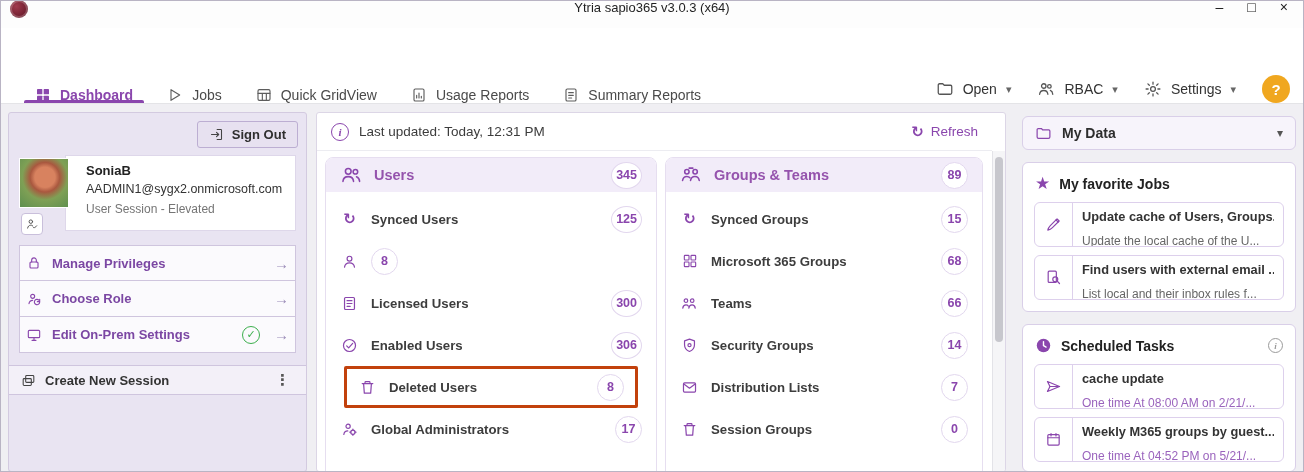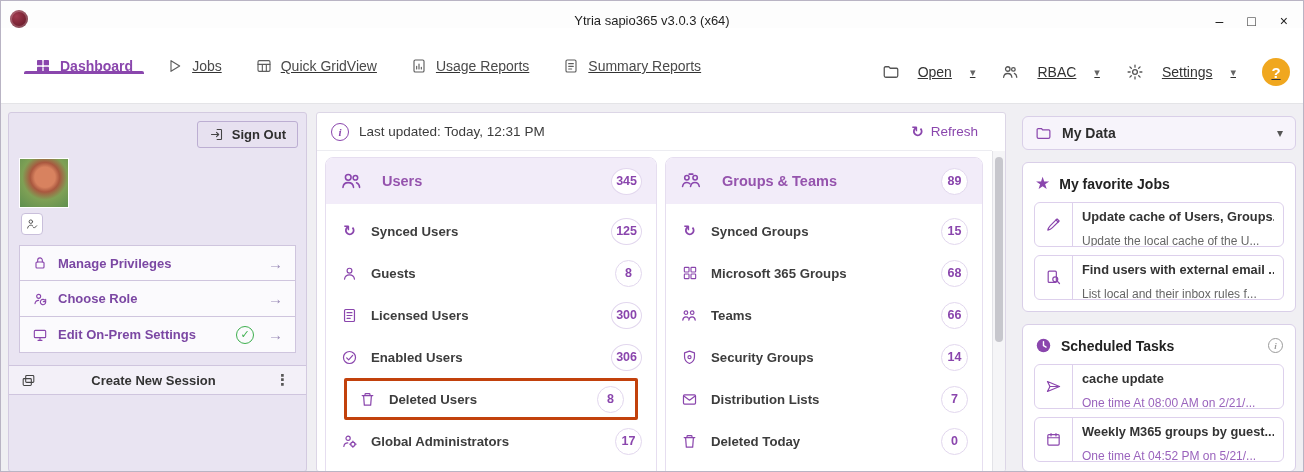--- a/index.html
+++ b/index.html
@@ -5,38 +5,38 @@
   * { box-sizing: border-box; margin: 0; padding: 0; }
   html,body { width:1304px; height:472px; }
   body {
     font-family: "Liberation Sans", "DejaVu Sans", sans-serif;
     background:#ffffff; color:#333; overflow:hidden; position:relative;
     font-size:13px;
   }
   #frame { position:absolute; inset:0; border:1px solid #b9b4c4; pointer-events:none; z-index:99; }
 
   
-  .titlebar { position:absolute; top:0; left:0; right:0; height:28px; background:#fdfdfd; display:flex; align-items:flex-end; }
+  .titlebar { position:absolute; top:0; left:0; right:0; height:28px; background:#fdfdfd; display:flex; align-items:flex-start; }
   .app-icon { width:18px; height:18px; border-radius:50%; margin-left:10px;
     background: radial-gradient(circle at 35% 35%, #a03a4e, #6d1c2c 70%);
     box-shadow: inset 0 0 0 2px rgba(255,255,255,.22); }
   .win-title { position:absolute; left:0; right:0; text-align:center; font-size:13px; color:#1f1f1f; }
   .win-controls { margin-left:auto; display:flex; align-items:center; gap:24px; padding-right:16px; z-index:2; }
   .win-controls span { font-size:14px; color:#222; cursor:default; line-height:1; }
 
   
-  .tabbar { position:absolute; top:58px; left:0; right:0; height:46px; display:flex; align-items:flex-start;
-    padding-left:18px; border-bottom:1px solid #e4e4e7; background:#fff;text-decoration:underline; }
+  .tabbar { position:absolute; top:58px; left:0; right:0; height:46px; display:flex; align-items:flex-end;
+    padding-left:18px; border-bottom:1px solid #e4e4e7; background:#fff; }
   .tab { display:flex; align-items:center; gap:9px; padding:0 17px; font-size:14px; color:#4a4a4a; position:relative; }
   .tab .tabic { color:#5d5d5d; display:flex; }
   .tab.active { color:#8a46ad; font-weight:bold; }
   .tab.active .tabic { color:#8a46ad; }
   .tab.active::after { content:""; position:absolute; left:6px; right:6px; bottom:0; height:3px; background:#8a46ad; border-radius:2px 2px 0 0; }
   .toolbar { margin-left:auto; display:flex; align-items:center; gap:26px; padding-right:14px; font-size:14px; color:#333; }
-  .tool { display:flex; align-items:center; gap:18px; }
+  .tool { display:flex; align-items:center; gap:9px; }
   .tool .toolic { color:#555; display:flex; }
   .chev { font-size:11px; color:#666; }
   .help-btn { width:28px; height:28px; border-radius:50%; background:#f0a71f; color:#fff; font-weight:bold; font-size:15px;
     display:flex; align-items:center; justify-content:center; }
 
   
   .content-bg { position:absolute; top:104px; left:0; right:0; bottom:0; background:#f0eff3; }
 
   
   .sidebar { position:absolute; left:8px; top:112px; width:299px; bottom:0; background:#e9e4f2; border:1px solid #d3cadف; border:1px solid #d3cae0; border-radius:3px; }
@@ -48,51 +48,51 @@
   .user-info { position:absolute; left:46px; right:0; top:0; bottom:0; background:#fff; border:1px solid #ded7ea; padding:7px 10px 6px 20px; }
   .user-name { font-size:13px; font-weight:bold; color:#222; }
   .user-email { font-size:12.5px; color:#333; margin-top:4px; }
   .user-session { font-size:12px; color:#757575; margin-top:6px; }
   .avatar { position:absolute; left:0; top:3px; width:50px; height:50px; z-index:2; border:1px solid #fff;
     background: radial-gradient(circle at 52% 38%, #d8825f 0 26%, #a9583f 38%, #7fa055 58%, #5d8f4f); }
   .avatar-badge { position:absolute; left:2px; top:58px; width:22px; height:22px; background:#fff; border:1px solid #c9bfdb;
     border-radius:4px; display:flex; align-items:center; justify-content:center; color:#555; z-index:2; }
 
   .side-menu { position:absolute; top:132px; left:10px; right:10px; }
-  .menu-item { height:36px; background:#fbfafd; border:1px solid #cfc5de; border-top-width:0; display:flex; align-items:center; gap:10px; padding:0 12px; }
+  .menu-item { height:36px; background:#fbfafd; border:1px solid #cfc5de; border-top-width:0; display:flex; align-items:center; gap:10px; padding:0 6px; }
   .menu-item:first-child { border-top-width:1px; }
   .menu-item .mic { color:#8a46ad; display:flex; }
   .menu-label { flex:1; color:#7b47a3; font-weight:bold; font-size:13px; }
   .menu-arrow { color:#9b8cb8; font-size:15px; font-weight:bold; }
   .check-badge { width:18px; height:18px; border-radius:50%; border:1.5px solid #3daf4e; color:#3daf4e; font-size:11px;
     display:flex; align-items:center; justify-content:center; font-weight:bold; margin-right:4px; }
 
   .create-session { position:absolute; top:252px; left:0; right:0; height:30px; background:rgba(255,255,255,.45);
-    border-top:1px solid #cfc5de; border-bottom:1px solid #cfc5de; display:flex; align-items:center; gap:9px; padding:0 12px;text-align:center; }
+    border-top:1px solid #cfc5de; border-bottom:1px solid #cfc5de; display:flex; align-items:center; gap:9px; padding:0 12px; }
   .create-session .mic { color:#444; display:flex; }
   .create-label { flex:1; font-weight:bold; font-size:13px; color:#333; }
   .kebab { color:#555; font-size:15px; font-weight:bold; padding:0 4px; }
 
   
   .main-panel { position:absolute; left:316px; top:112px; width:690px; bottom:0; background:#fff; border:1px solid #dcd6e6; border-radius:3px; overflow:hidden; }
   .main-header { position:absolute; top:0; left:0; right:13px; height:38px; display:flex; align-items:center; padding:0 14px; border-bottom:1px solid #ececf1; }
   .info-circ { width:18px; height:18px; border-radius:50%; border:1.6px solid #8a46ad; color:#8a46ad; font-size:11px; font-style:italic;
     display:flex; align-items:center; justify-content:center; font-weight:bold; margin-right:10px; font-family:"Liberation Serif", serif; }
   .last-updated { font-size:13.5px; color:#3c3c3c; }
   .refresh-btn { margin-left:auto; display:flex; align-items:center; gap:7px; color:#8a46ad; font-size:13.5px; }
   .refresh-glyph { font-size:15px; font-weight:bold; }
 
   .vscroll { position:absolute; top:38px; right:0; bottom:0; width:13px; background:#f5f5f7; border-left:1px solid #e3e3e8; }
   .vscroll .thumb { position:absolute; top:6px; left:2px; width:8px; height:185px; background:#c7c7cd; border-radius:4px; }
 
   .cards { position:absolute; top:44px; left:8px; right:22px; bottom:-80px; display:flex; gap:8px; }
   .stat-card { background:#fff; border:1px solid #e6def0; border-radius:8px; overflow:hidden; }
   .stat-card.users { width:332px; flex:none; }
   .stat-card.groups { flex:1; }
-  .card-header { height:46px; background:#f2ecf9; display:flex; align-items:center; gap:20px; padding:12px 14px; }
+  .card-header { height:34px; background:#f2ecf9; display:flex; align-items:center; gap:12px; padding:12px 14px; }
   .card-header .cic { color:#8a46ad; display:flex; }
   .card-title { flex:1; color:#9553ad; font-weight:bold; font-size:14.5px; }
   .badge { min-width:27px; height:27px; border-radius:50%; background:#fff; border:1px solid #e2d7ee; color:#8a46ad;
     font-weight:bold; font-size:12.5px; display:flex; align-items:center; justify-content:center; padding:0 4px; }
   .card-body { padding-top:6px; }
   .stat-row { height:42px; display:flex; align-items:center; gap:12px; padding:0 14px; }
   .stat-row .ric { color:#8a46ad; display:flex; width:19px; justify-content:center; }
   .ric-glyph { color:#8a46ad; font-size:15px; font-weight:bold; width:19px; text-align:center; }
   .row-label { flex:1; color:#3d3d3d; font-weight:700; font-size:13.2px; }
   .stat-row.highlight { border:3px solid #c2410c; border-radius:2px; margin:0 18px; padding:0 11px; }
@@ -229,20 +229,25 @@
     <span class="sic">
       <svg class="svgic" width="15" height="15" viewBox="0 0 24 24">
           <path d="M13 4h6a1 1 0 0 1 1 1v14a1 1 0 0 1-1 1h-6"></path>
           <path d="M4 12h11M12 8.5L15.5 12 12 15.5"></path>
         </svg>
     </span>
     <span>Sign Out</span>
   </div>
 
   <div class="user-block">
+    <div class="user-info">
+      <div class="user-name">SoniaB</div>
+      <div class="user-email">AADMIN1@sygx2.onmicrosoft.com</div>
+      <div class="user-session">User Session - Elevated</div>
+    </div>
     <div class="avatar"></div>
     <div class="avatar-badge">
       <svg class="svgic" width="14" height="14" viewBox="0 0 24 24">
           <circle cx="10" cy="8" r="3"></circle>
           <path d="M4.5 19c.4-3 2.5-5 5.5-5 1 0 2 .2 2.8.7"></path>
           <path d="M14 17l2 2 4-4"></path>
         </svg>
     </div>
   </div>
 
@@ -325,21 +330,20 @@
           <span class="row-label">Synced Users</span>
           <span class="badge">125</span>
         </div>
         <div class="stat-row">
           <span class="ric">
             <svg class="svgic" width="17" height="17" viewBox="0 0 24 24">
                 <circle cx="12" cy="8" r="3.4"></circle>
                 <path d="M5 20c.5-3.8 3.3-6 7-6s6.5 2.2 7 6"></path>
               </svg>
           </span>
-          <span class="row-label">Guests</span>
           <span class="badge">8</span>
         </div>
         <div class="stat-row">
           <span class="ric">
             <svg class="svgic" width="17" height="17" viewBox="0 0 24 24">
                 <rect x="5" y="3.5" width="14" height="17" rx="1.5"></rect>
                 <path d="M8.5 8h7M8.5 12h7M8.5 16h4.5"></path>
               </svg>
           </span>
           <span class="row-label">Licensed Users</span>
@@ -446,21 +450,21 @@
           <span class="badge">7</span>
         </div>
         <div class="stat-row">
           <span class="ric">
             <svg class="svgic" width="17" height="17" viewBox="0 0 24 24">
                 <path d="M4.5 6.5h15"></path>
                 <path d="M8.5 6.3V4.8a1 1 0 0 1 1-1h5a1 1 0 0 1 1 1v1.5"></path>
                 <path d="M6.5 6.5l1 13.5h9l1-13.5"></path>
               </svg>
           </span>
-          <span class="row-label">Deleted Today</span>
+          <span class="row-label">Session Groups</span>
           <span class="badge">0</span>
         </div>
       </div>
     </div>
   </div>
 
   <div class="vscroll">
     <div class="thumb"></div>
   </div>
 </div>

